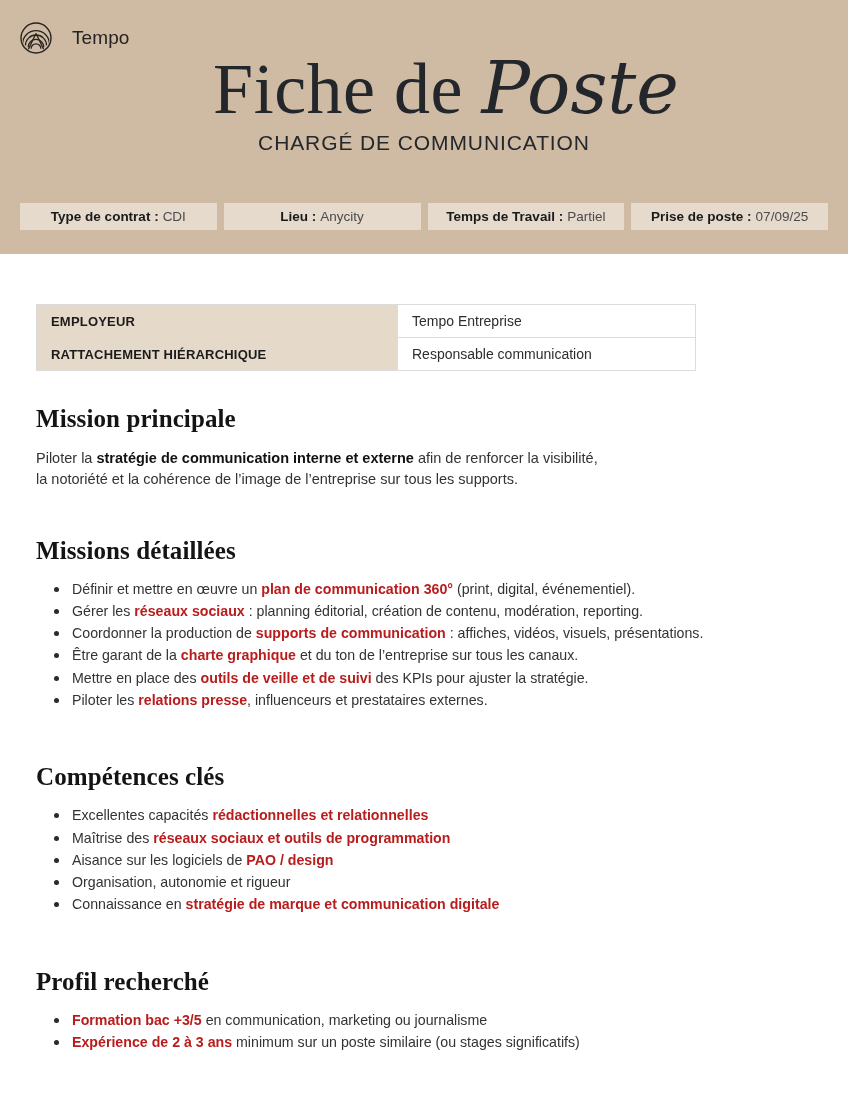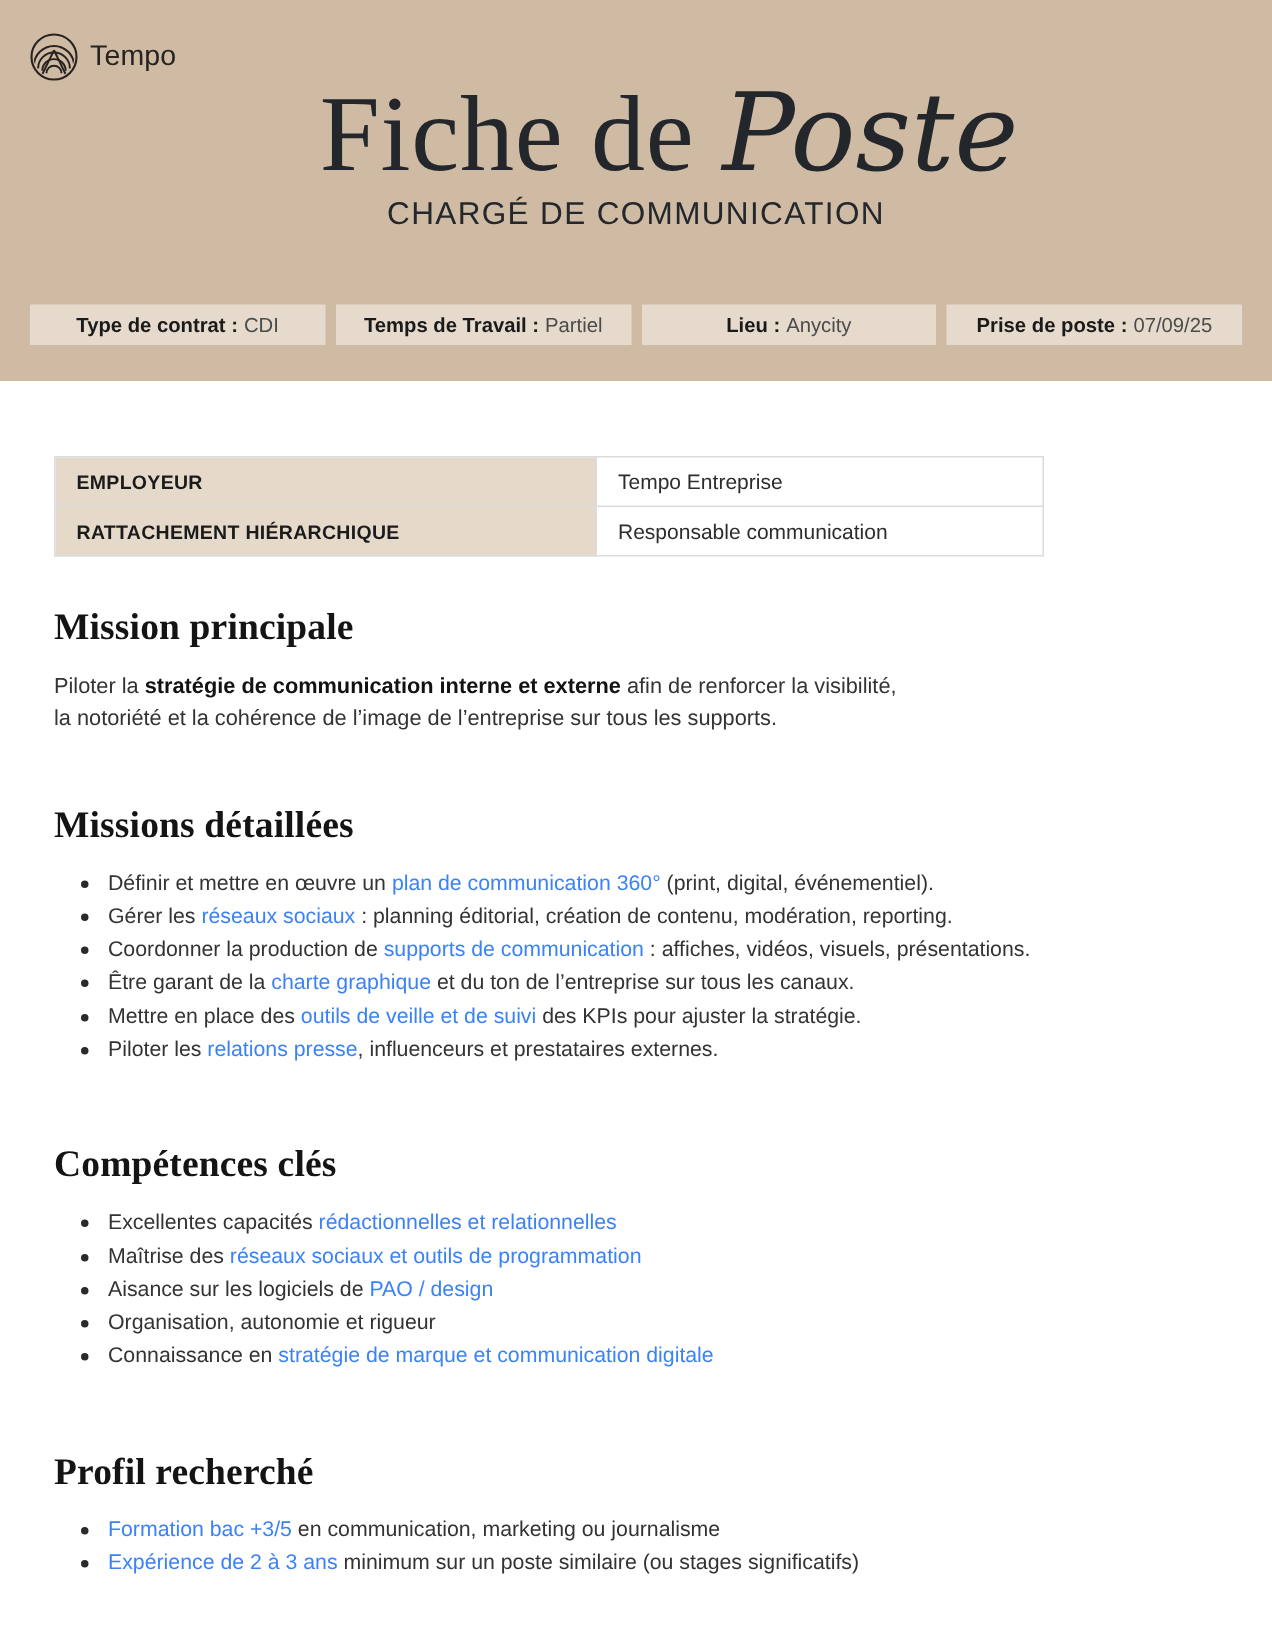--- a/index.html
+++ b/index.html
@@ -24,21 +24,21 @@
     height: 254px;
     background: #cfbaa3;
     box-sizing: border-box;
   }
   .brand {
     position: absolute;
     left: 20px;
     top: 22px;
     display: flex;
     align-items: center;
-    gap: 8px;
+    gap: 20px;
   }
   .brand-mark {
     width: 32px;
     height: 32px;
     display: block;
   }
   .brand-name {
     font-size: 19px;
     letter-spacing: 0.1px;
     color: #262321;
@@ -176,21 +176,21 @@
   ul.bullets li::before {
     content: "";
     position: absolute;
     left: 0;
     top: 8px;
     width: 5px;
     height: 5px;
     border-radius: 50%;
     background: #2a2a2a;
   }
-  ul.bullets li b { color: #3b82f6; font-weight: normal; }
+  ul.bullets li b { color: #b91c1c; font-weight: bold; }
 
   .gap-lg { margin-top: 47px; }
   .gap-xl { margin-top: 52px; }
 </style>
 </head>
 <body>
 
 <div class="header">
 
   <div class="brand">
@@ -217,26 +217,26 @@
     <h1 class="doc-title"><span>Fiche de</span> <span class="accent">Poste</span></h1>
     <div class="doc-subtitle">CHARGÉ DE COMMUNICATION</div>
   </div>
 
   <div class="badge-row">
     <div class="badge">
       <span class="badge-label">Type de contrat :</span>
         <span class="badge-value">CDI</span>
     </div>
     <div class="badge">
+      <span class="badge-label">Lieu :</span>
+        <span class="badge-value">Anycity</span>
+    </div>
+    <div class="badge">
       <span class="badge-label">Temps de Travail :</span>
         <span class="badge-value">Partiel</span>
-    </div>
-    <div class="badge">
-      <span class="badge-label">Lieu :</span>
-        <span class="badge-value">Anycity</span>
     </div>
     <div class="badge">
       <span class="badge-label">Prise de poste :</span>
         <span class="badge-value">07/09/25</span>
     </div>
   </div>
 
 </div>
 
 <div class="page-body">

